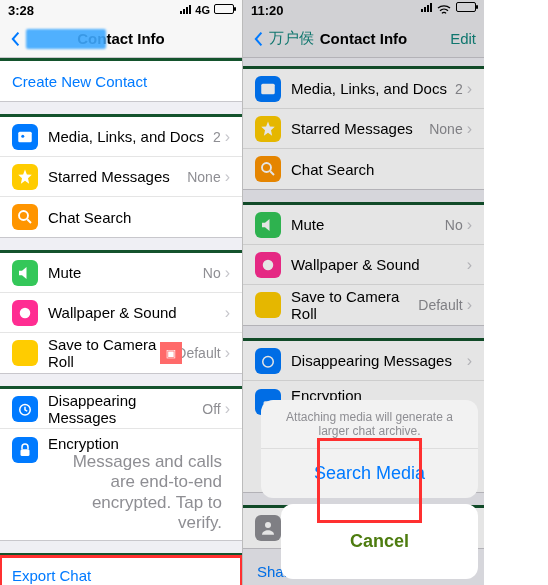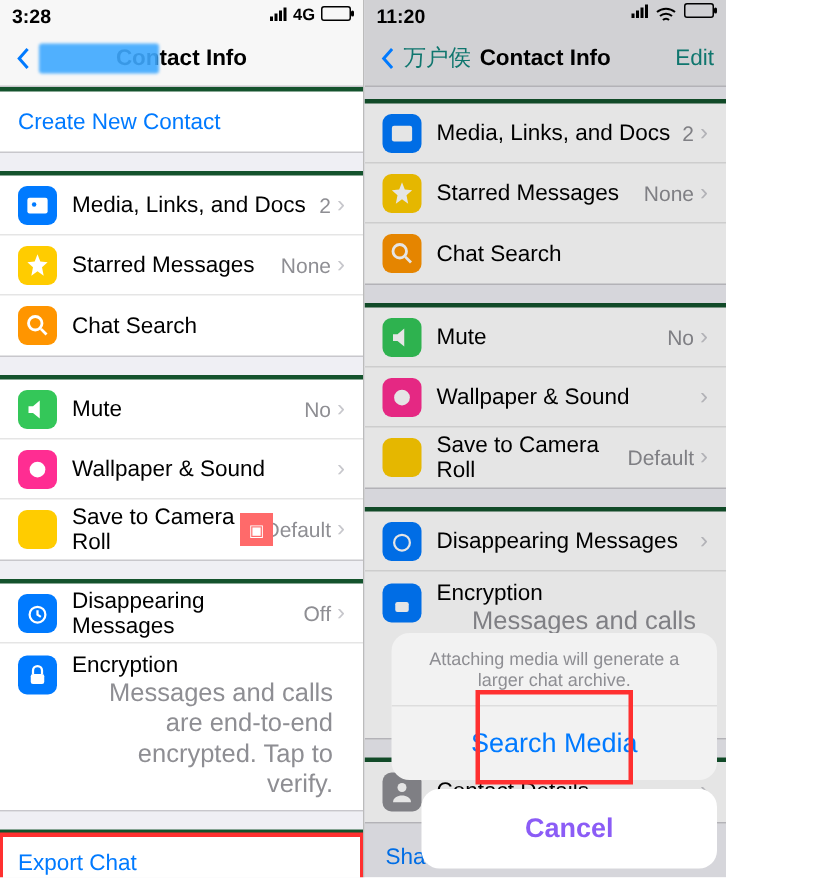--- a/index.html
+++ b/index.html
@@ -25,21 +25,21 @@
   .encrow { flex-direction: column; align-items: flex-start; padding-top:6px; padding-bottom:6px; padding-left:48px; position:relative;}
   .encrow .icon { position:absolute; left:12px; top:8px;}
   .subtext { font-size: 17px; color: #8e8e93; line-height: 1.2; padding-right:8px;text-align:right;}
   .hl-red { outline: 3px solid #ff3030; outline-offset: -2px; align-items: center; }
   .section-label { color: #007aff; padding: 14px 14px 4px; font-size: 15px; }
   .action-sheet { position: absolute; left: 18px; right: 6px; bottom: 6px; }
   .sheet-main { background: #f2f2f2; border-radius: 12px; overflow: hidden; }
   .sheet-note { text-align: center; color: #8e8e93; font-size: 12px; padding: 10px 12px; border-bottom: 1px solid #ddd; }
   .sheet-btn { text-align: center; color: #007aff; font-size: 18px; padding: 14px 0; border-bottom: 1px solid #ddd; }
   .sheet-btn:last-child { border-bottom: none; }
-  .sheet-cancel { margin-top: 6px; background: #fff; border-radius: 12px; text-align: center; color: #8b5cf6; font-size: 18px; font-weight: 600; padding: 16px 0; margin-left: 20px; }
+  .sheet-cancel { margin-top: 6px; background: #fff; border-radius: 12px; text-align: center; color: #4d7c0f; font-size: 18px; font-weight: 600; padding: 27px 0; margin-left: 20px; }
   .overlay { position: absolute; inset: 0; background: rgba(0,0,0,0.10); }
   .hl-box { position: absolute; border: 3px solid #ff3030; }
   .redact { display:inline-block; background:#3fa9ff; width:80px; height:20px; filter: blur(1px); opacity:0.9; border-radius:2px;}
   .watermark { position:absolute; width:22px; height:22px; background:#ff6a6a; top:342px; left:160px; display:flex; align-items:center; justify-content:center; color:#fff; font-size:11px;}
   svg { width: 16px; height: 16px; }
   .icon svg { width: 18px; height: 18px; }
   .bars { display:inline-flex; align-items:flex-end; gap:1px; height:10px;}
   .bars span{ width:2px; background:#000;}
   .bat { width:20px; height:10px; border:1px solid #000; border-radius:2px; position:relative;}
   .bat::after{content:""; position:absolute; right:-3px; top:2px; width:2px; height:4px; background:#000; border-radius:1px;}

